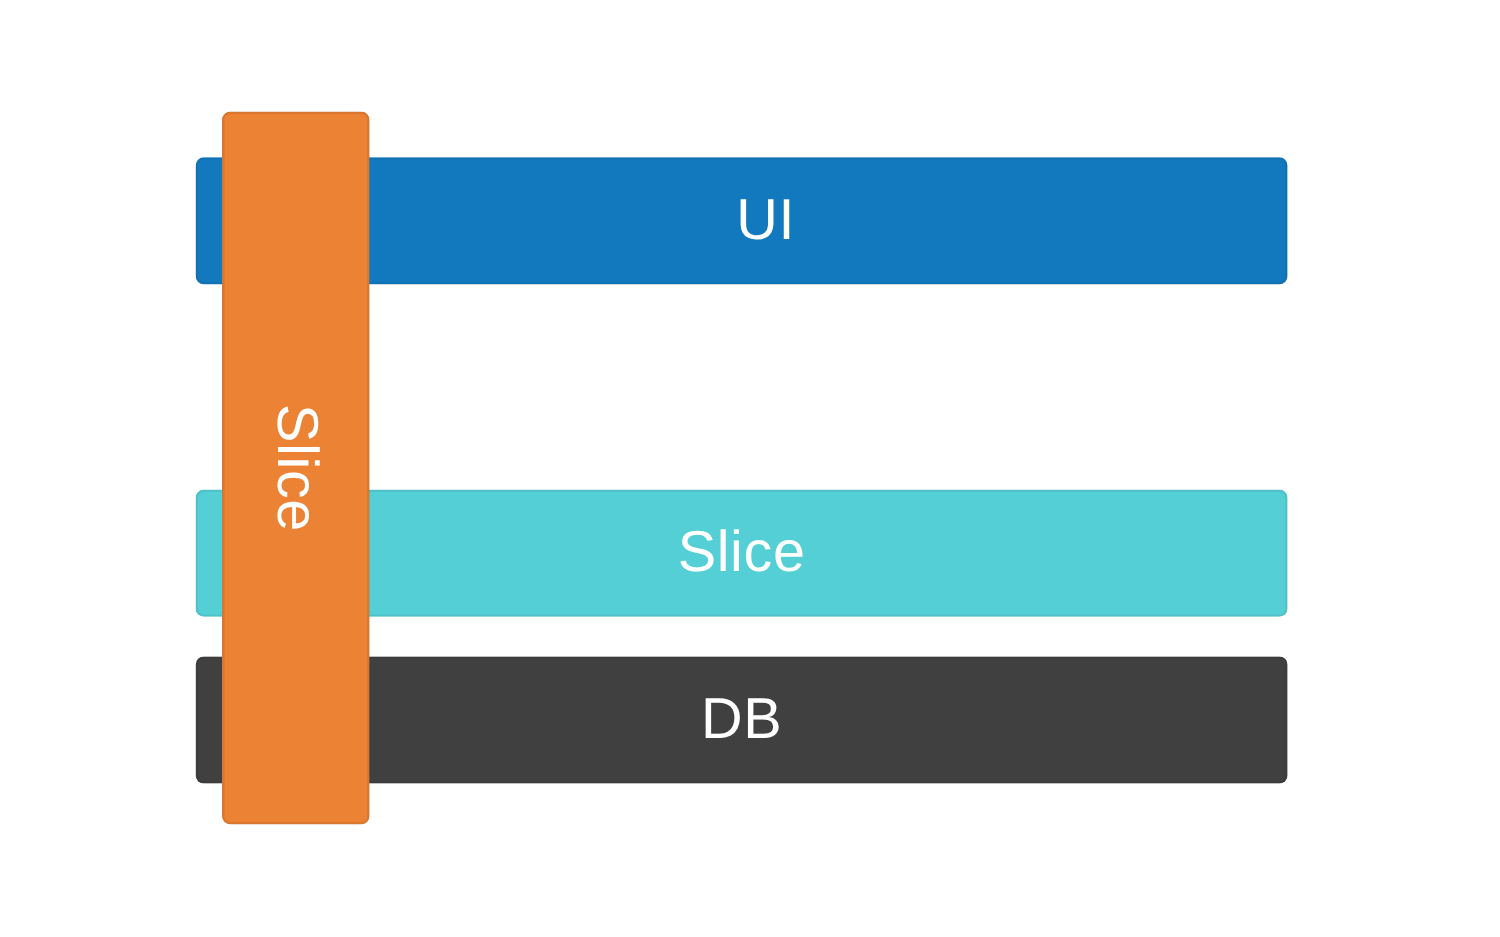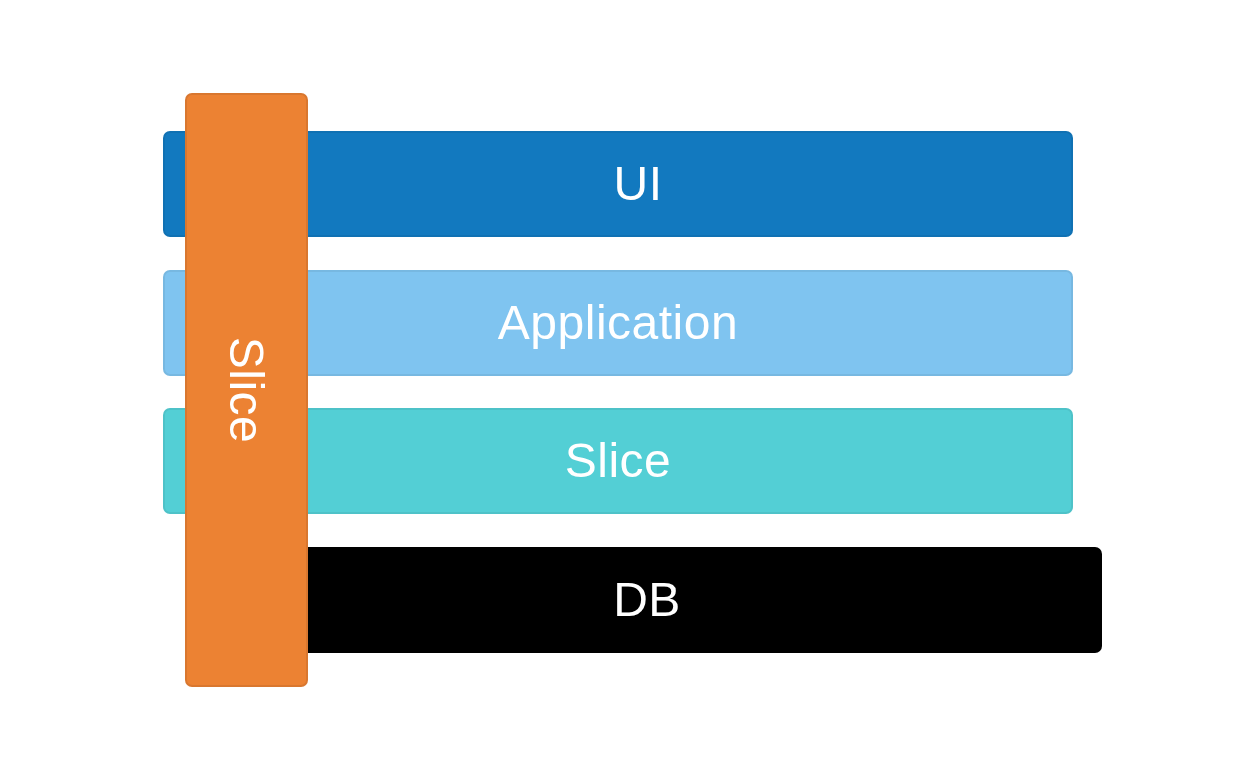--- a/index.html
+++ b/index.html
@@ -60,29 +60,26 @@
 </style>
 </head>
 <body>
 
 <div class="canvas">
 
   <div class="layer-bar pos-0" style="background-color: rgb(18, 121, 191); padding-left: 40px;">
     <span class="bar-label">UI</span>
   </div>
 
-  <div class="layer-bar pos-1" style="background-color: rgb(127, 196, 240);">
-    <span class="bar-label">Application</span>
-  </div>
 
   <div class="layer-bar pos-2" style="background-color: rgb(83, 207, 213);">
     <span class="bar-label">Slice</span>
   </div>
 
-  <div class="layer-bar pos-3" style="background-color: #000000; margin-left: 29px;">
+  <div class="layer-bar pos-3" style="background-color: #404040;">
     <span class="bar-label">DB</span>
   </div>
 
   <div class="slice-bar" style="background-color: rgb(236, 130, 51);">
     <span class="vtext bar-label">Slice</span>
   </div>
 
 </div>
 
 </body></html>

